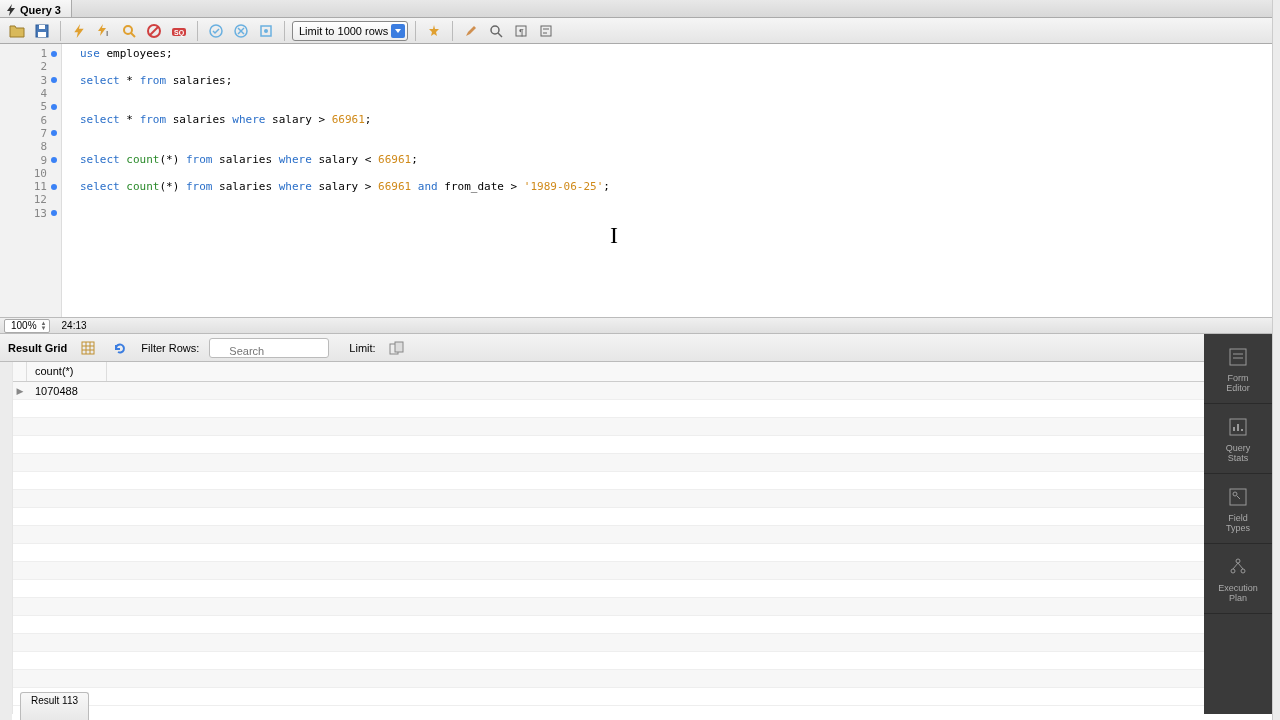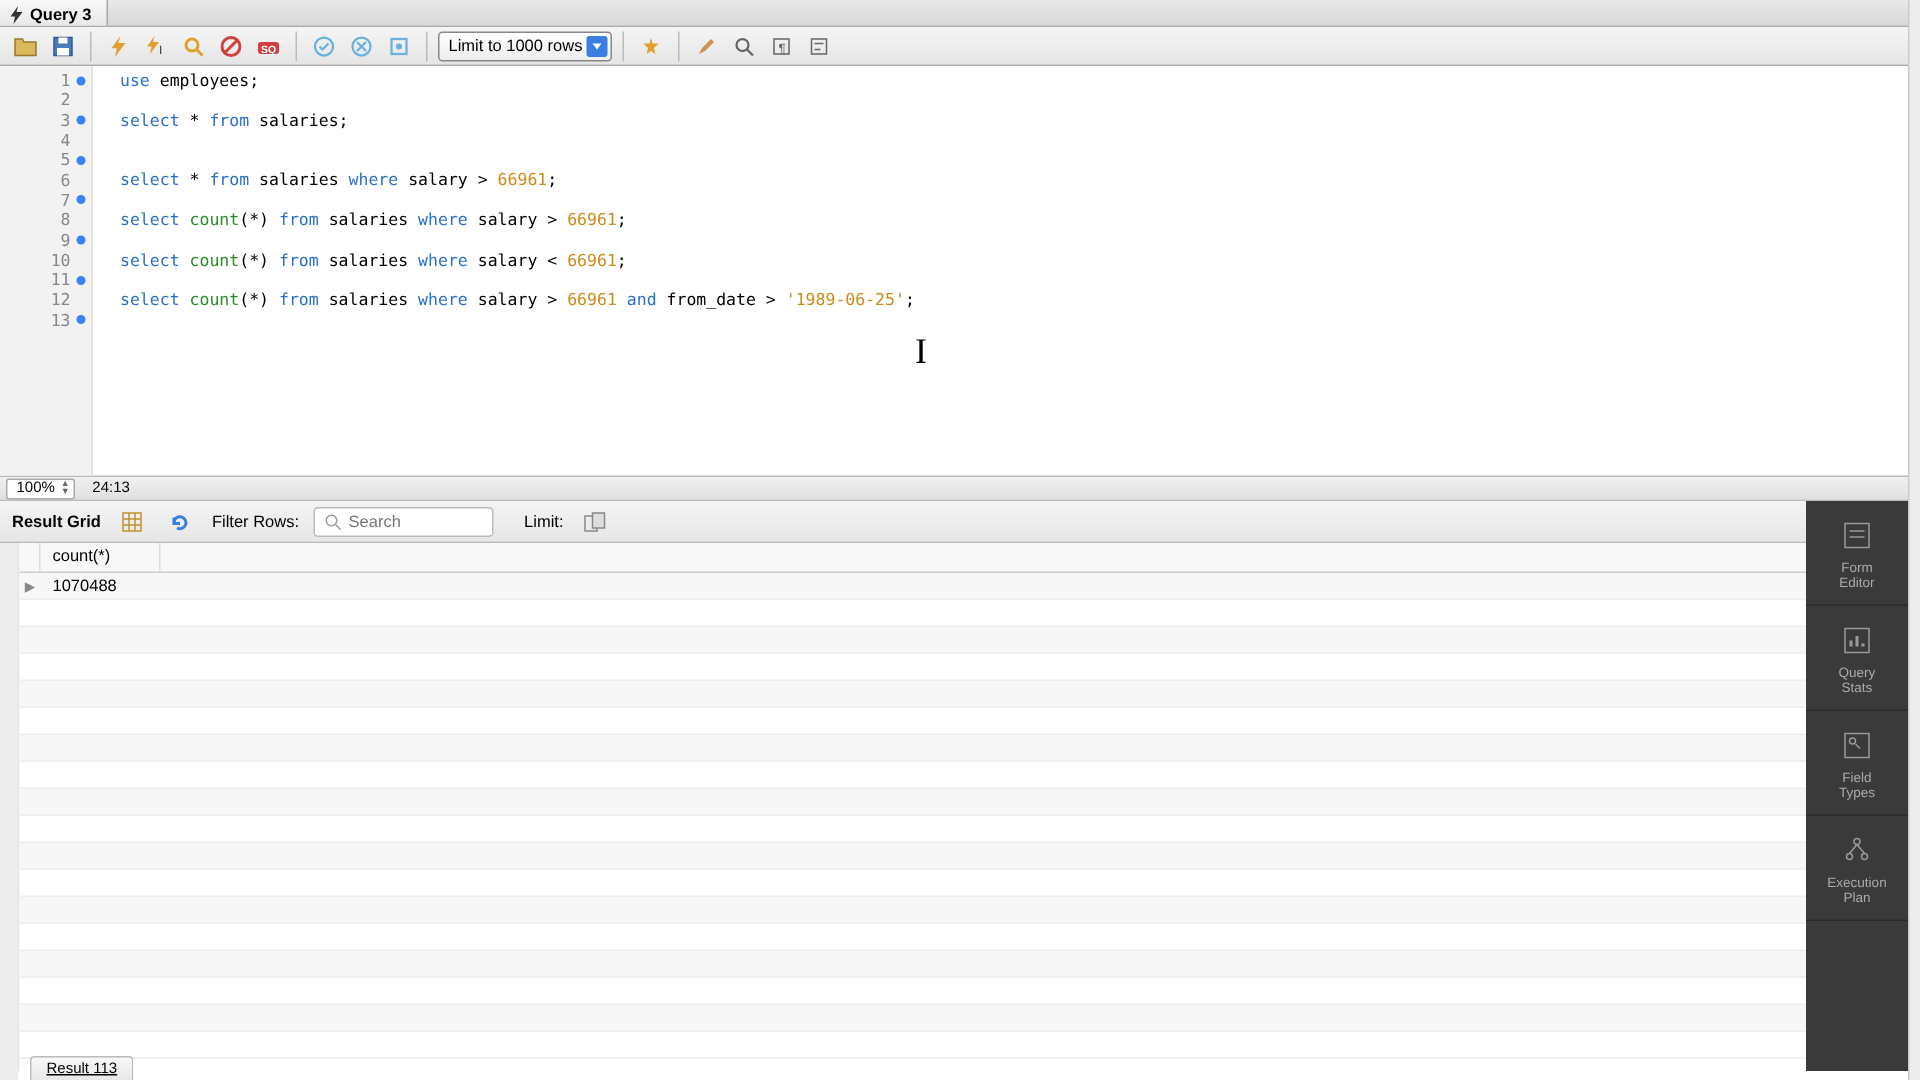--- a/index.html
+++ b/index.html
@@ -29,40 +29,40 @@
 .k-str { color: #d08a1a; }
 .highlight-line { background: #e8f4fb; position: absolute; left: 0; right: 0; height: 13.3px; z-index: -1; }
 .cursor-caret { position: absolute; left: 610px; top: 222px; font-size: 24px; color: #000; pointer-events: none; font-family: serif; }
 
 .status-bar { height: 16px; background: linear-gradient(#f0f0f0,#e0e0e0); border-bottom: 1px solid #bbb; display: flex; align-items: center; font-size: 10px; padding: 0 4px; gap: 12px; }
 .zoom-box { border: 1px solid #aaa; padding: 0 2px 0 6px; background: #fff; border-radius: 2px; display: flex; align-items: center; gap: 4px; height: 14px; }
 .zoom-stepper { display: flex; flex-direction: column; font-size: 6px; line-height: 5px; color: #666; }
 
 .result-toolbar { height: 28px; background: linear-gradient(#f4f4f4,#e6e6e6); border-bottom: 1px solid #bbb; display: flex; align-items: center; padding: 0 8px; gap: 10px; font-size: 11px; }
 .result-toolbar .label-bold { font-weight: bold; }
-.search-box { border: 1px solid #bbb; border-radius: 3px; background: #fff; padding: 2px 6px; display: flex; align-items: center; gap: 4px; width: 120px; height: 20px; }
+.search-box { border: 1px solid #bbb; border-radius: 3px; background: #fff; padding: 2px 6px; display: flex; align-items: center; gap: 4px; width: 120px; height: 20px; flex-direction: column; }
 .search-box input { border: none; outline: none; font-size: 11px; width: 80px; }
 .result-toolbar .spacer { flex: 1; }
 
 .grid-area { position: absolute; top: 362px; left: 12px; right: 76px; bottom: 6px; background: #fff; overflow: hidden; border-left: 1px solid #e5e5e5; }
 .grid-header { height: 20px; background: #f8f8f8; border-bottom: 1px solid #ccc; display: flex; }
 .grid-header-cell { padding: 3px 8px; border-right: 1px solid #ddd; font-size: 11px; min-width: 80px; }
 .grid-row { height: 18px; display: flex; border-bottom: 1px solid #eee; align-items: center; }
 .grid-row:nth-child(odd) { background: #f7f7f7; }
 .grid-row:nth-child(even) { background: #fff; }
 .row-handle { width: 14px; text-align: center; color: #888; font-size: 9px; }
 .grid-cell { padding: 0 8px; font-size: 11px; min-width: 80px; }
 
 .side-panel { position: absolute; right: 8px; top: 334px; width: 68px; bottom: 6px; background: #3a3a3a; display: flex; flex-direction: column; }
 .side-item { height: 70px; display: flex; flex-direction: column; align-items: center; justify-content: center; gap: 4px; color: #aaa; font-size: 9px; text-align: center; cursor: pointer; border-bottom: 1px solid #2a2a2a; position: relative; }
 .side-item.active { background: #1a1a1a; color: #fff; }
 .side-item.active::before { content: ""; position: absolute; left: -8px; top: 28px; border-top: 8px solid transparent; border-bottom: 8px solid transparent; border-right: 8px solid #1a1a1a; }
 .side-item svg { width: 24px; height: 24px; }
 
-.bottom-tab { position: absolute; bottom: 0; left: 20px; height: 16px; padding: 2px 10px 0; background: linear-gradient(#f8f8f8,#e8e8e8); border: 1px solid #bbb; border-bottom: none; border-radius: 3px 3px 0 0; font-size: 10px; text-decoration: underline; }
+.bottom-tab { position: absolute; bottom: 0; left: 20px; height: 28px; padding: 2px 10px 0; background: linear-gradient(#f8f8f8,#e8e8e8); border: 1px solid #bbb; border-bottom: none; border-radius: 3px 3px 0 0; font-size: 10px; }
 .right-edge { position: absolute; right: 0; top: 0; width: 8px; height: 100%; background: #ececec; border-left: 1px solid #ccc; }
 .left-nudge { position: absolute; left: 0; width: 12px; top: 362px; bottom: 0; background: #ececec; }
 </style>
 </head>
 <body>
 
 <div class="right-edge"></div>
 
 <div class="tab-bar">
   <div class="tab">
@@ -231,21 +231,20 @@
     </div>
   <div class="code">
     <div class="highlight-line" style="top:159.6px;"></div>
     <div><span class="k-blue">use</span><span> employees;</span></div>
     <div>&nbsp;</div>
     <div><span class="k-blue">select</span><span> * </span><span class="k-blue">from</span><span> salaries;</span></div>
     <div>&nbsp;</div>
     <div>&nbsp;</div>
     <div><span class="k-blue">select</span><span> * </span><span class="k-blue">from</span><span> salaries </span><span class="k-blue">where</span><span> salary &gt; </span><span class="k-num">66961</span><span>;</span></div>
     <div>&nbsp;</div>
-    <div><span class="k-blue">select</span><span class="k-green"> count</span><span>(*) </span><span class="k-blue">from</span><span> salaries </span><span class="k-blue">where</span><span> salary &gt; </span><span class="k-num">66961</span><span>;</span></div>
     <div>&nbsp;</div>
     <div><span class="k-blue">select</span><span class="k-green"> count</span><span>(*) </span><span class="k-blue">from</span><span> salaries </span><span class="k-blue">where</span><span> salary &lt; </span><span class="k-num">66961</span><span>;</span></div>
     <div>&nbsp;</div>
     <div><span class="k-blue">select</span><span class="k-green"> count</span><span>(*) </span><span class="k-blue">from</span><span> salaries </span><span class="k-blue">where</span><span> salary &gt; </span><span class="k-num">66961</span><span> </span><span class="k-blue">and</span><span> from_date &gt; </span><span class="k-str">'1989-06-25'</span><span>;</span></div>
   </div>
 </div>
 <div class="cursor-caret">I</div>
 
 <div class="status-bar">
   <div class="zoom-box">

